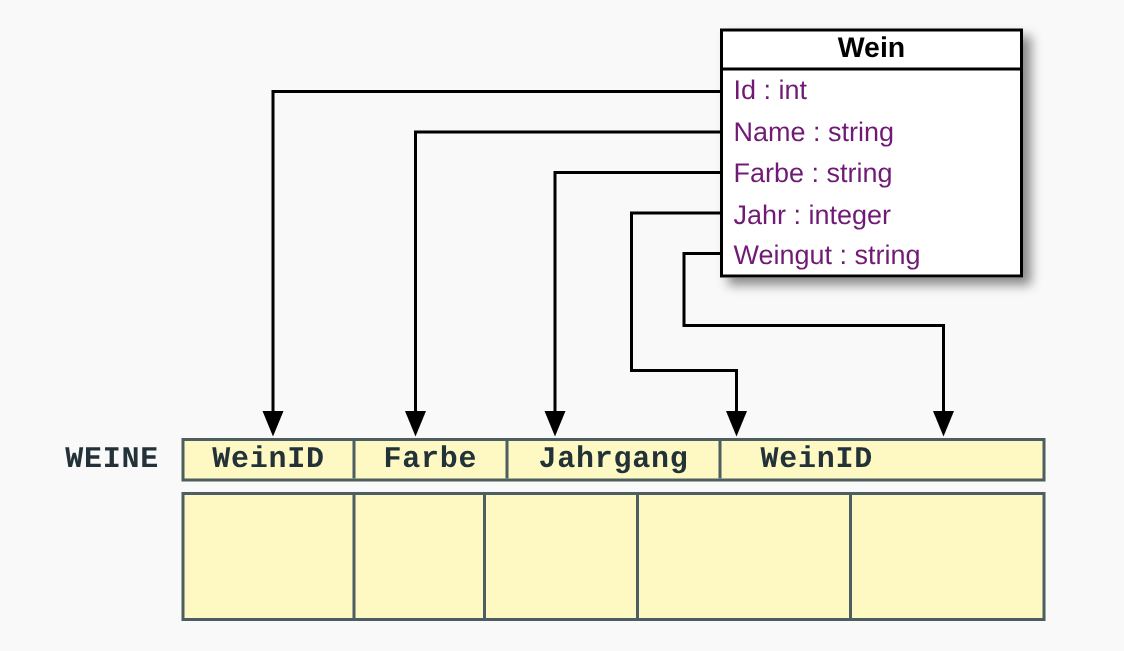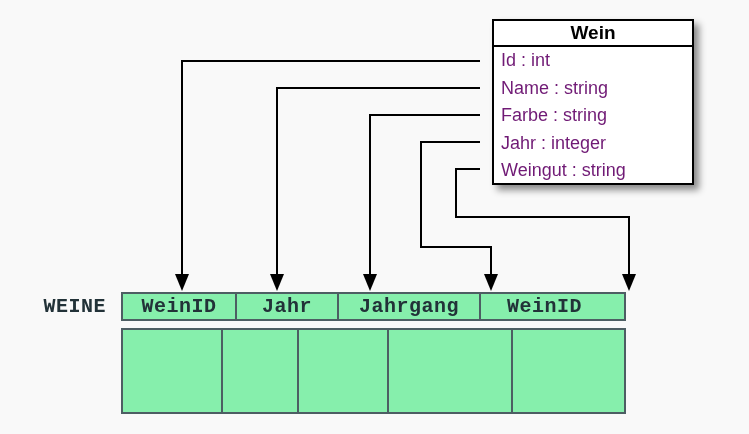--- a/index.html
+++ b/index.html
@@ -36,21 +36,20 @@
     position: absolute;
     left: 480px;
     top: 19px;
     width: 202px;
     height: 166px;
     box-sizing: border-box;
     background: #ffffff;
     border: 2px solid #000000;
     box-shadow: 5px 5px 7px rgba(0,0,0,0.45);
     z-index: 2;
-    margin-left: 12px;
   }
   .class-box .title {
     height: 24px;
     line-height: 24px;
     text-align: center;
     font-size: 19px;
     font-weight: bold;
     color: #000000;
     border-bottom: 2px solid #000000;
   }
@@ -77,24 +76,24 @@
     font-weight: bold;
     font-size: 20px;
     letter-spacing: 0.5px;
     line-height: 27px;
     color: #223238;
     z-index: 2;
   }
   .db-row {
     position: absolute;
     left: 121px;
-    width: 505px;
+    width: 576px;
     box-sizing: border-box;
     border: 2px solid #4d5e63;
-    background: #86efac;
+    background: #fef9c3;
     display: flex;
     z-index: 2;
   }
   .db-header { top: 292px; height: 29px; }
   .db-body   { top: 328px; height: 86px; }
   .db-row .cell {
     box-sizing: border-box;
     border-right: 2px solid #4d5e63;
     height: 100%;
     text-align: center;
@@ -146,21 +145,21 @@
       <li>Farbe : string</li>
       <li>Jahr : integer</li>
       <li>Weingut : string</li>
     </ul>
   </div>
 
   <div class="table-label">WEINE</div>
 
   <div class="db-row db-header">
     <div class="cell w1">WeinID</div>
-    <div class="cell w3">Jahr</div>
+    <div class="cell w3">Farbe</div>
     <div class="cell w4">Jahrgang</div>
     <div class="cell w5">WeinID</div>
   </div>
 
   <div class="db-row db-body">
     <div class="cell w1"></div>
     <div class="cell w2"></div>
     <div class="cell w3"></div>
     <div class="cell w4"></div>
     <div class="cell w5"></div>

